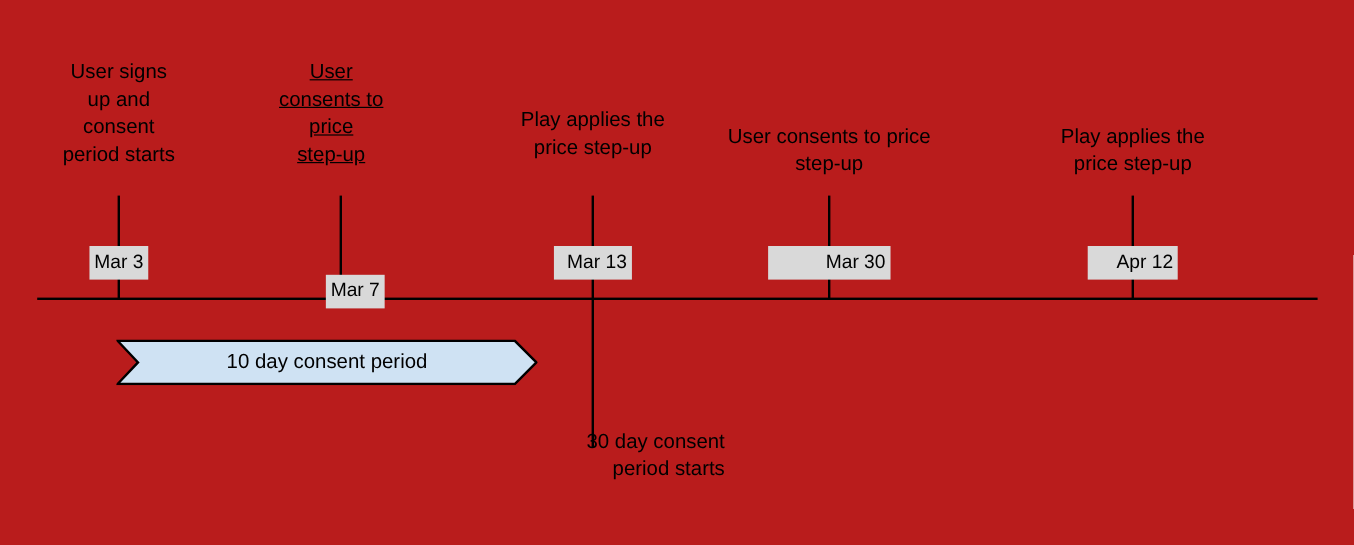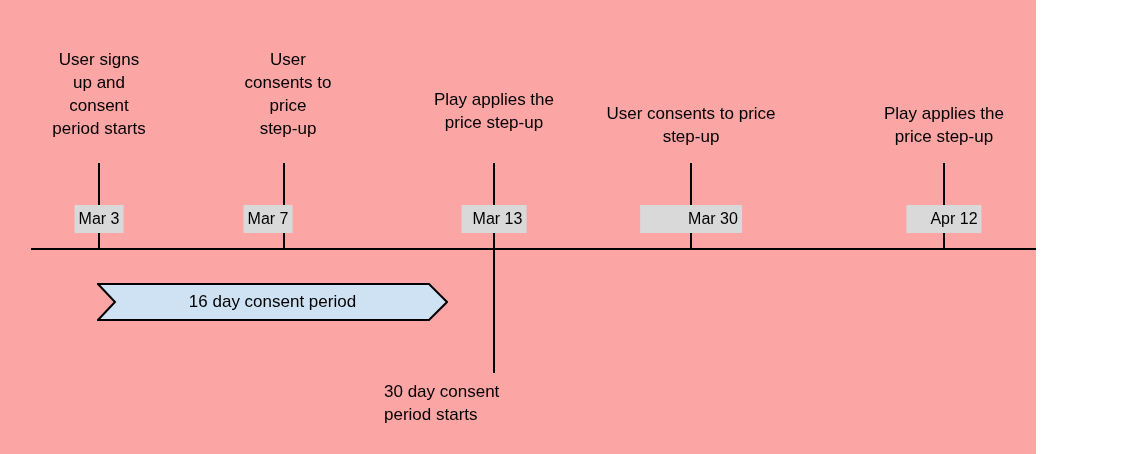--- a/index.html
+++ b/index.html
@@ -1,20 +1,20 @@
 <!DOCTYPE html>
 <html><head>
 <meta charset="utf-8">
 <style>
   html, body { margin: 0; padding: 0; background: #ffffff; }
   .canvas {
     position: relative;
-    width: 1036px;
+    width: 1128px;
     height: 454px;
-    background: #fca5a5;
+    background: #b91c1c;
     font-family: "Liberation Sans", "DejaVu Sans", sans-serif;
     color: #000000;
     overflow: hidden;
   }
   .axis {
     position: absolute;
     left: 31px;
     top: 248px;
     width: 1067px;
     height: 2px;
@@ -64,70 +64,70 @@
     position: absolute;
     left: 493px;
     top: 250px;
     width: 2px;
     height: 123px;
     background: #000000;
   }
   .ann-text {
     position: absolute;
     left: 494px;
-    top: 380px;
+    top: 356px;
     transform: translateX(-50%);
     width: 220px;
-    text-align: left;
+    text-align: right;
     white-space: pre-line;
     font-size: 17px;
     line-height: 23px;
   }
 </style>
 </head>
 <body>
 
 <div class="canvas">
 
   <div class="axis"></div>
 
   <div class="ev-label" style="left:99px; top:48px;">User signs
 up and
 consent
 period starts</div>
   <div class="tick" style="left:98px;"></div>
   <div class="date-badge" style="left:99px;">Mar 3</div>
 
-  <div class="ev-label" style="left:288px; top:48px;">User
+  <div class="ev-label" style="left:276px; top:48px;text-decoration:underline;">User
 consents to
 price
 step-up</div>
   <div class="tick" style="left:283px;"></div>
-  <div class="date-badge" style="left:268px;">Mar 7</div>
+  <div class="date-badge" style="left:296px;margin-top:24px;">Mar 7</div>
 
   <div class="ev-label" style="left:494px; top:88px;">Play applies the
 price step-up</div>
   <div class="tick" style="left:493px;"></div>
   <div class="date-badge" style="left:494px;padding-left:11px;">Mar 13</div>
 
   <div class="ev-label" style="left:691px; top:102px;">User consents to price
 step-up</div>
   <div class="tick" style="left:690px;"></div>
   <div class="date-badge" style="left:691px;padding-left:48px;">Mar 30</div>
 
   <div class="ev-label" style="left:944px; top:102px;">Play applies the
 price step-up</div>
   <div class="tick" style="left:943px;"></div>
   <div class="date-badge" style="left:944px;padding-left:24px;">Apr 12</div>
 
   <div class="period" style="left:97px; width:351px;">
     <svg width="351" height="38" viewBox="0 0 351 38">
       <polygon points="1,1 332,1 350,19 332,37 1,37 18,19" stroke="#000000" stroke-width="2" stroke-linejoin="miter" fill="#cfe2f3"></polygon>
     </svg>
-    <div class="period-label">16 day consent period</div>
+    <div class="period-label">10 day consent period</div>
   </div>
 
 
   <div class="ann-line"></div>
   <div class="ann-text">30 day consent
 period starts</div>
 
 </div>
 
 </body></html>

